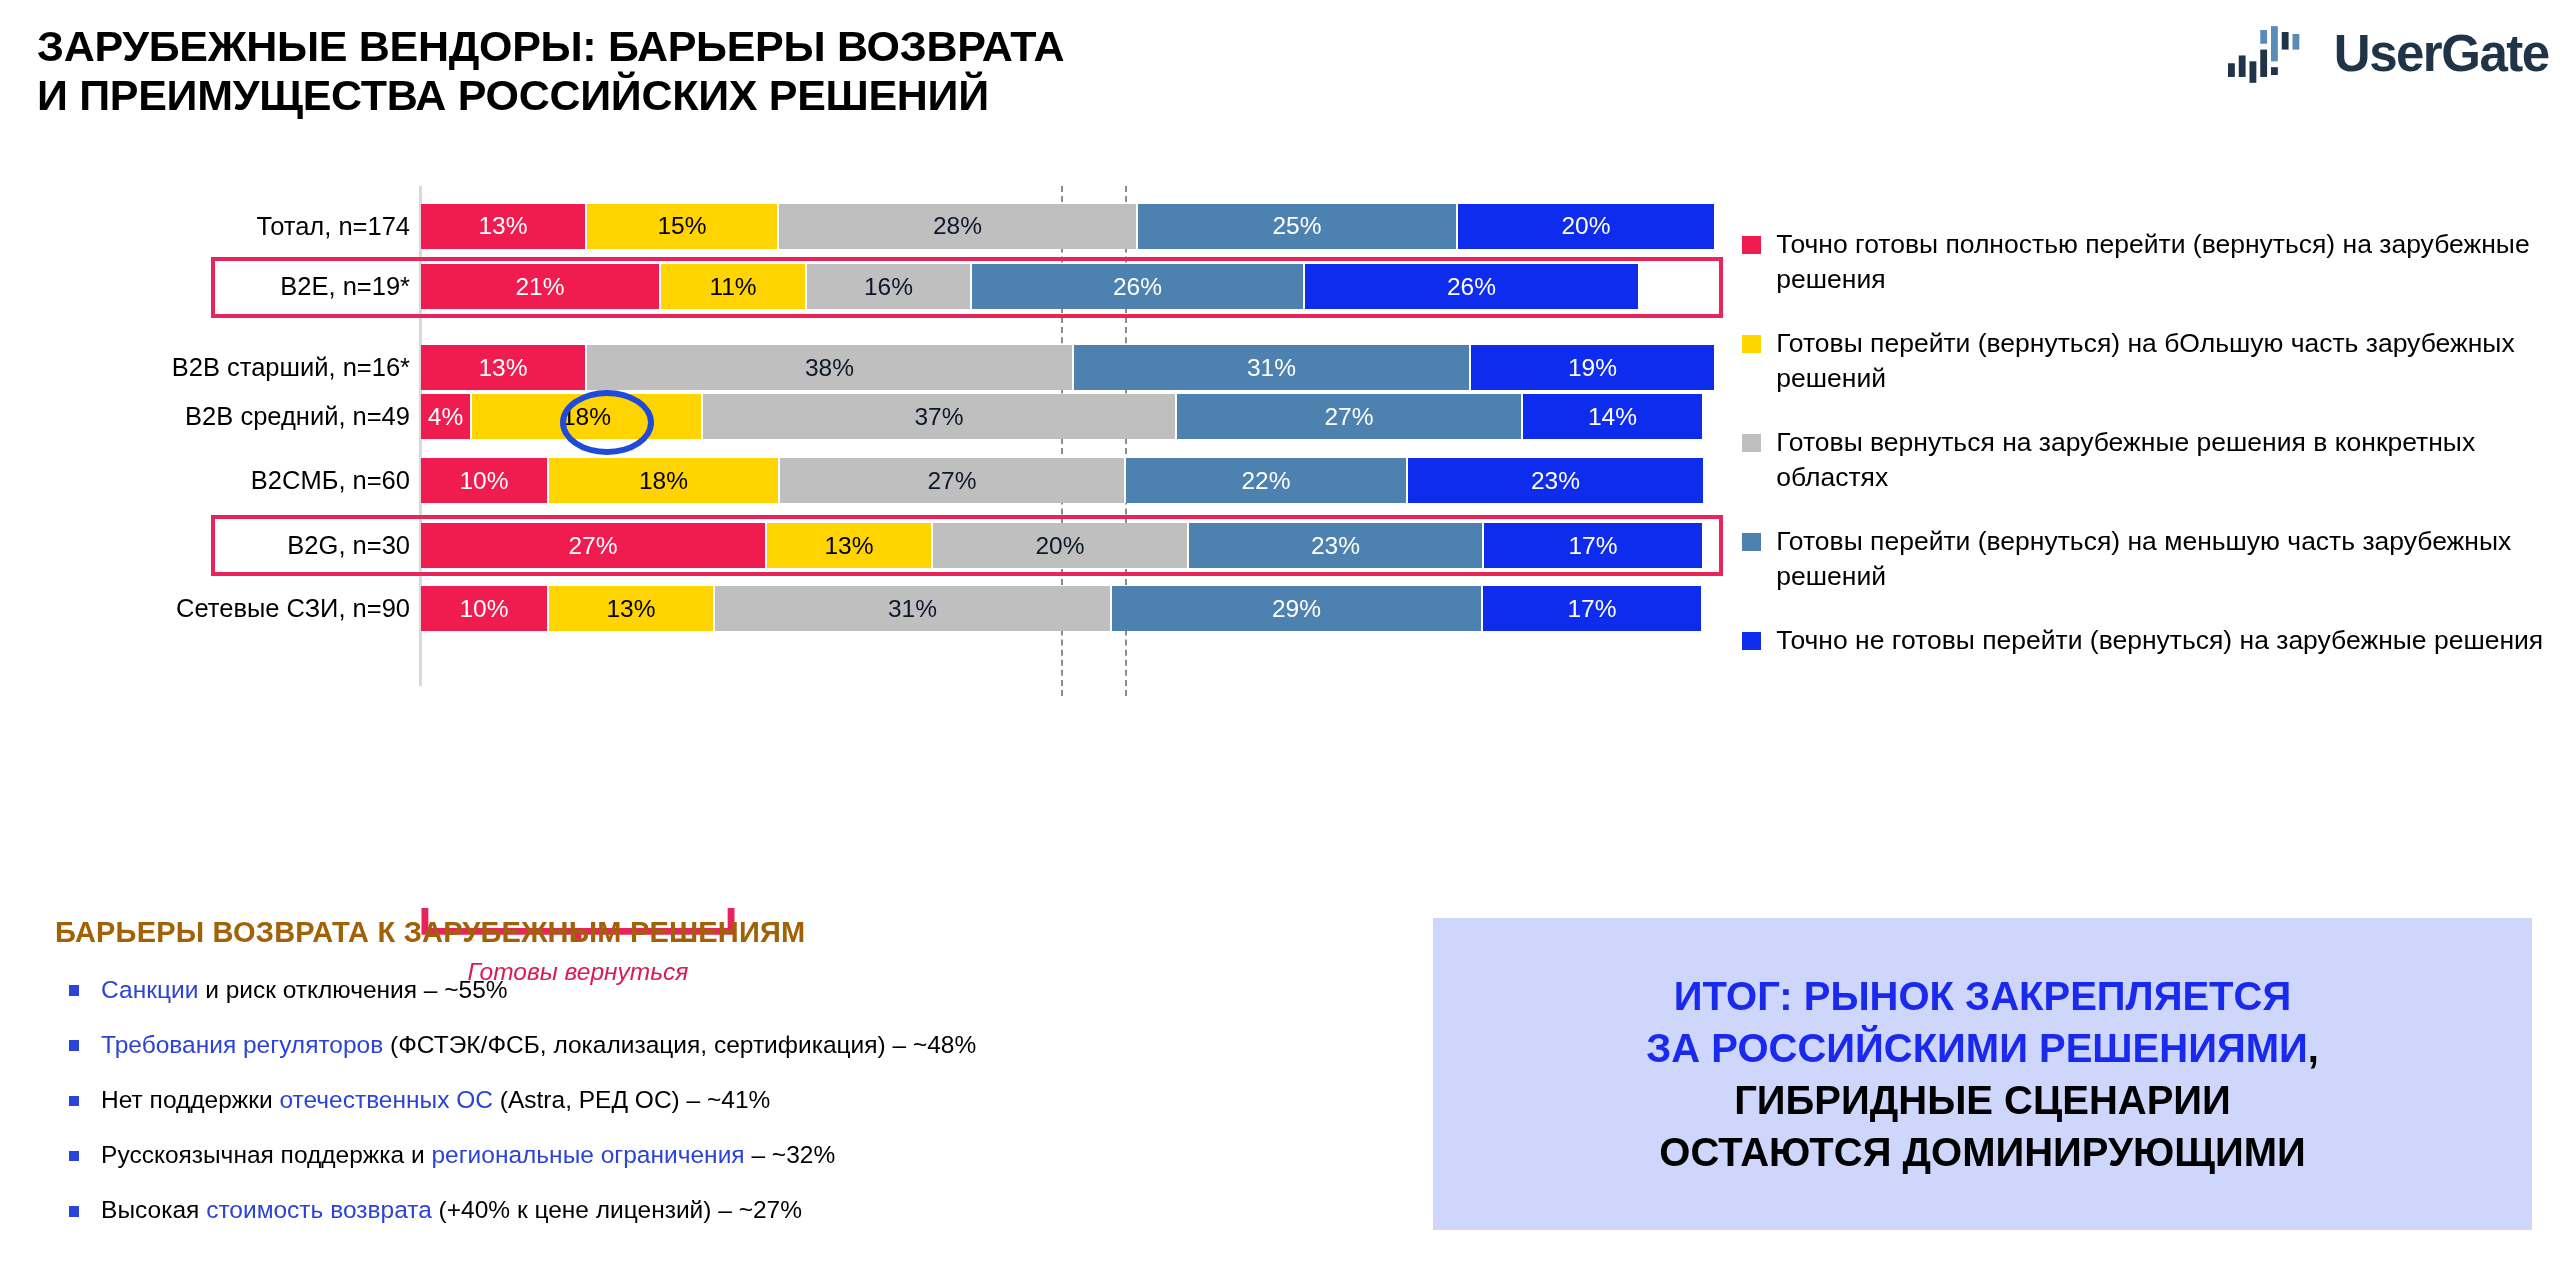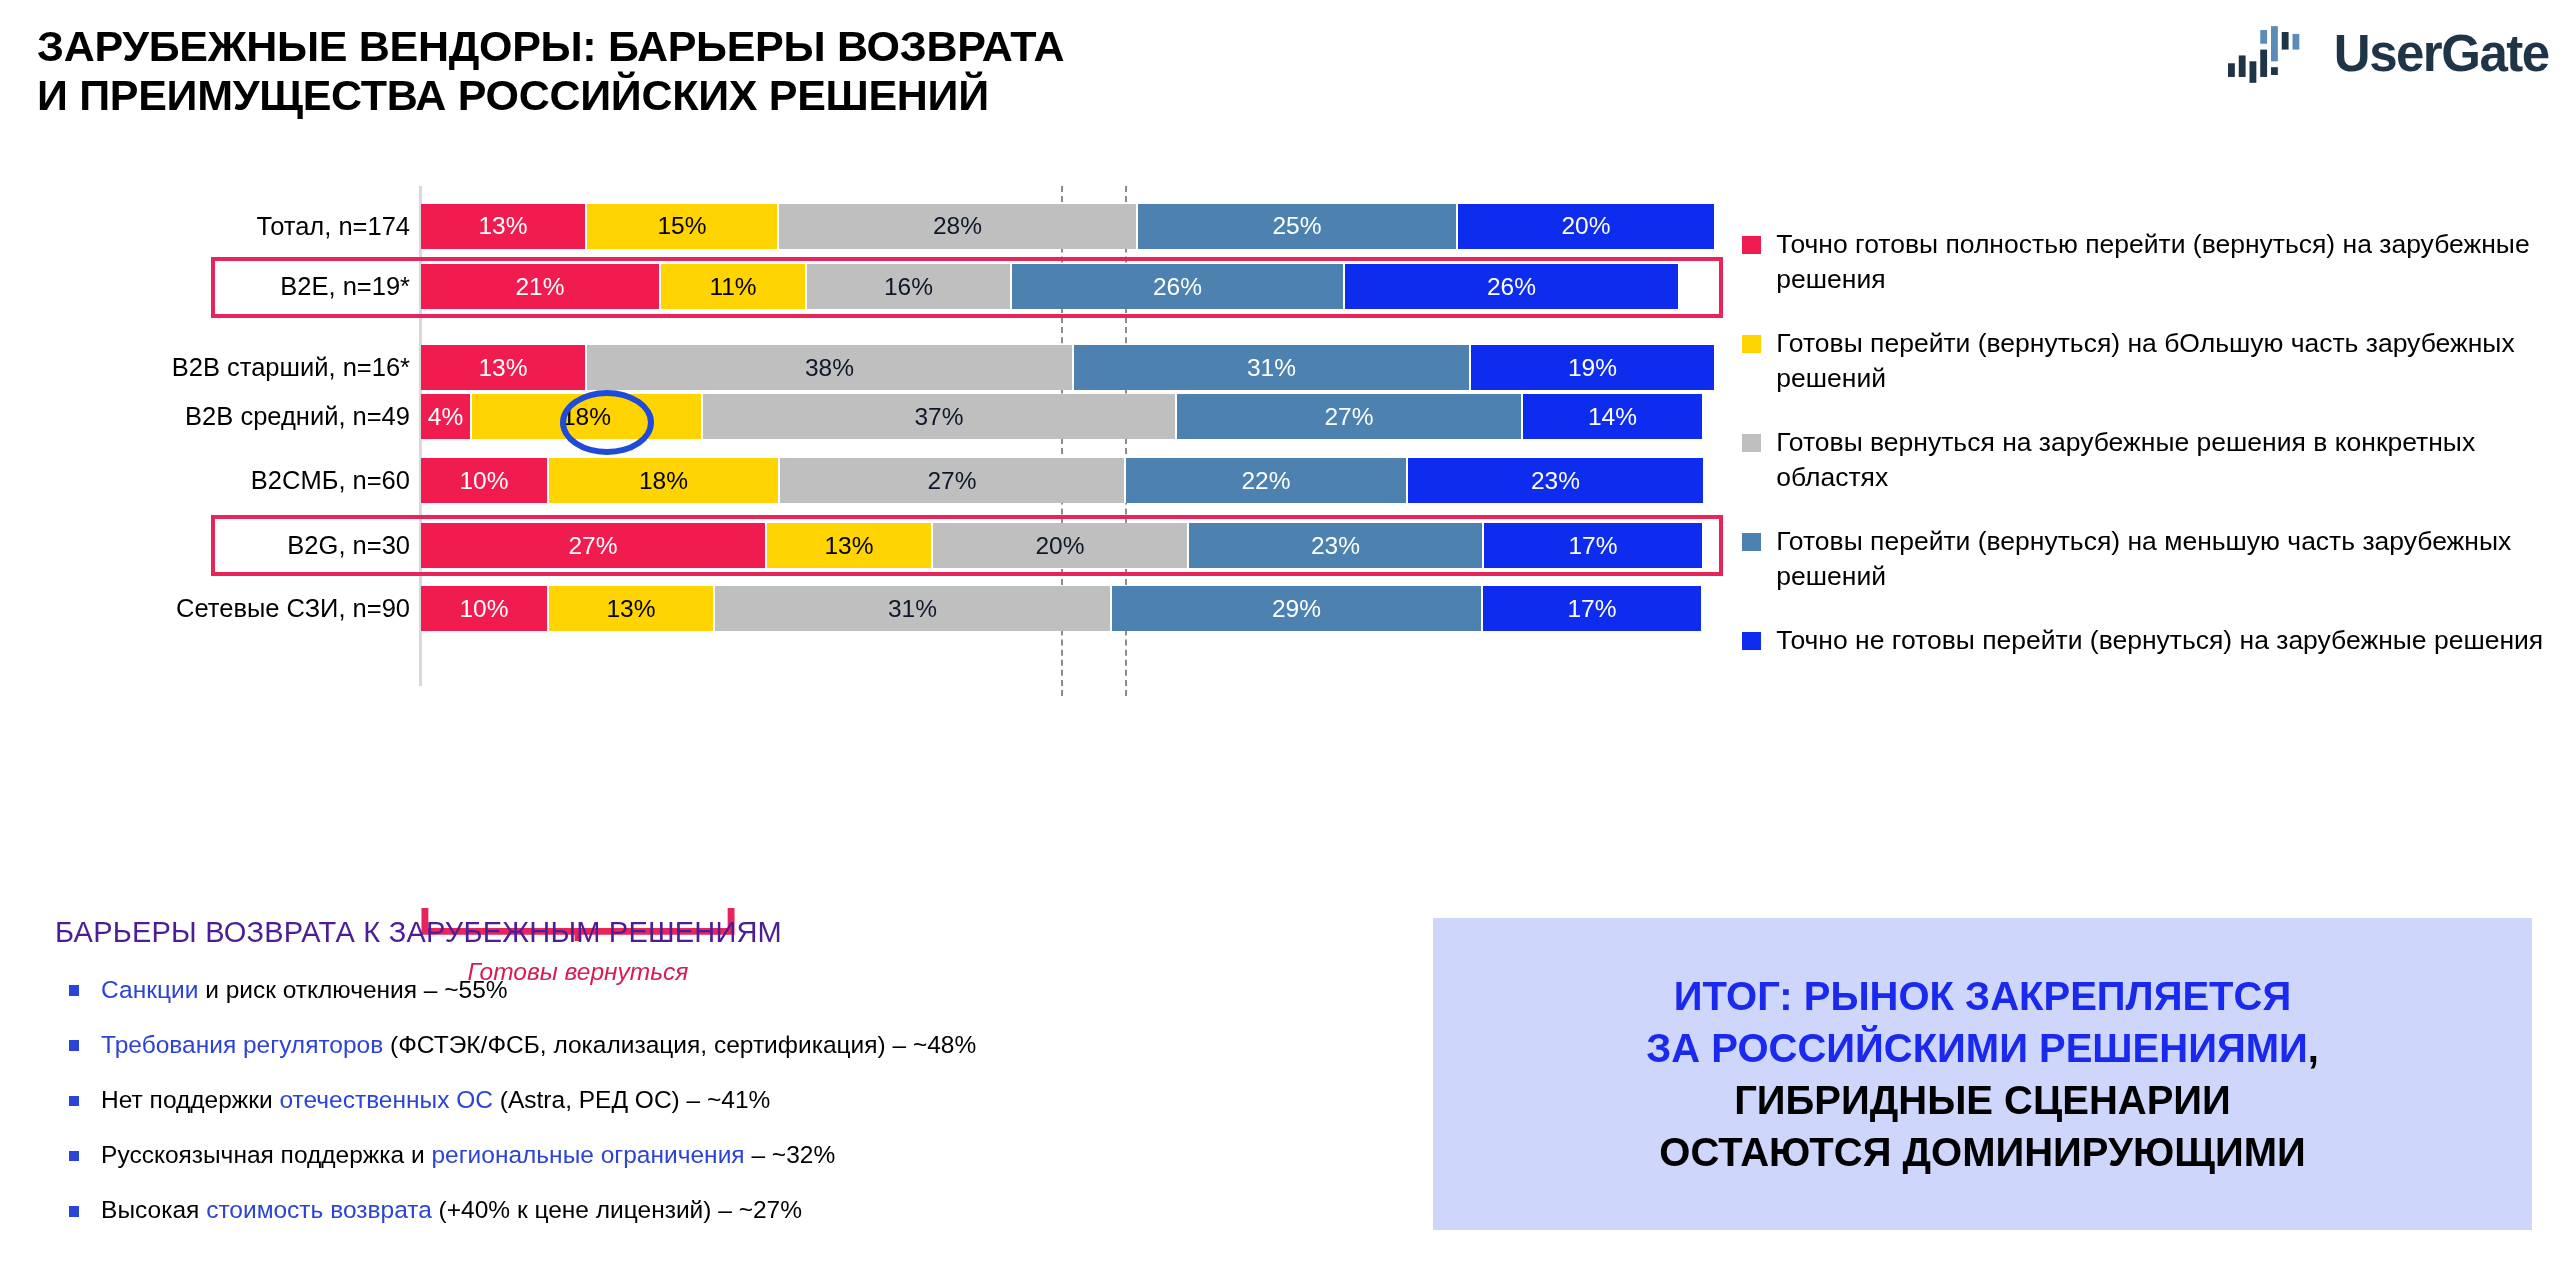--- a/index.html
+++ b/index.html
@@ -88,21 +88,21 @@
   #legend { position: absolute; left: 1742px; top: 227px; width: 803px; }
   .legend-item { display: flex; align-items: flex-start; margin-bottom: 29px; }
   .legend-swatch {
     flex: 0 0 auto; width: 18.6px; height: 18.6px; margin-top: 8.8px; margin-right: 15.7px;
   }
   .legend-text { font-size: 26.5px; line-height: 1.32; color: #000; }
 
   
   #barriers { position: absolute; left: 55px; top: 916px; width: 1293px; }
   #barriers-title {
-    font-size: 29px; font-weight: normal; color: #4c1d95; letter-spacing: 0.2px;
+    font-size: 29px; font-weight: bold; color: #a16207; letter-spacing: 0.2px;
     margin-bottom: 25.5px;
   }
   .blist-item { display: flex; align-items: flex-start; margin-bottom: 24.5px; }
   .blist-bullet {
     flex: 0 0 auto; width: 10.8px; height: 10.8px; background: #2B43D6;
     margin-top: 10.8px; margin-left: 13.7px; margin-right: 21.6px;
   }
   .blist-text { font-size: 24.5px; line-height: 1.25; color: #000; }
   .blist-text .hi { color: #2B43D6; }
 
@@ -153,21 +153,21 @@
             <div class="seg s-gray" style="width: 359px;">28%</div>
             <div class="seg s-steel" style="width: 320px;">25%</div>
             <div class="seg s-blue" style="width: 256px;">20%</div>
           </div>
         </div>
         <div class="row" style="top: 78px;">
           <div class="row-label">B2E, n=19*</div>
           <div class="bar">
             <div class="seg s-red" style="width: 240px;">21%</div>
             <div class="seg s-yellow" style="width: 146px;">11%</div>
-            <div class="seg s-gray" style="width: 205px;">16%</div>
+            <div class="seg s-gray" style="width: 165px;">16%</div>
             <div class="seg s-steel" style="width: 333px;">26%</div>
             <div class="seg s-blue" style="width: 333px;">26%</div>
           </div>
         </div>
         <div class="row" style="top: 159px;">
           <div class="row-label">B2B старший, n=16*</div>
           <div class="bar">
             <div class="seg s-red" style="width: 166px;">13%</div>
             <div class="seg s-gray" style="width: 487px;">38%</div>
             <div class="seg s-steel" style="width: 397px;">31%</div>

